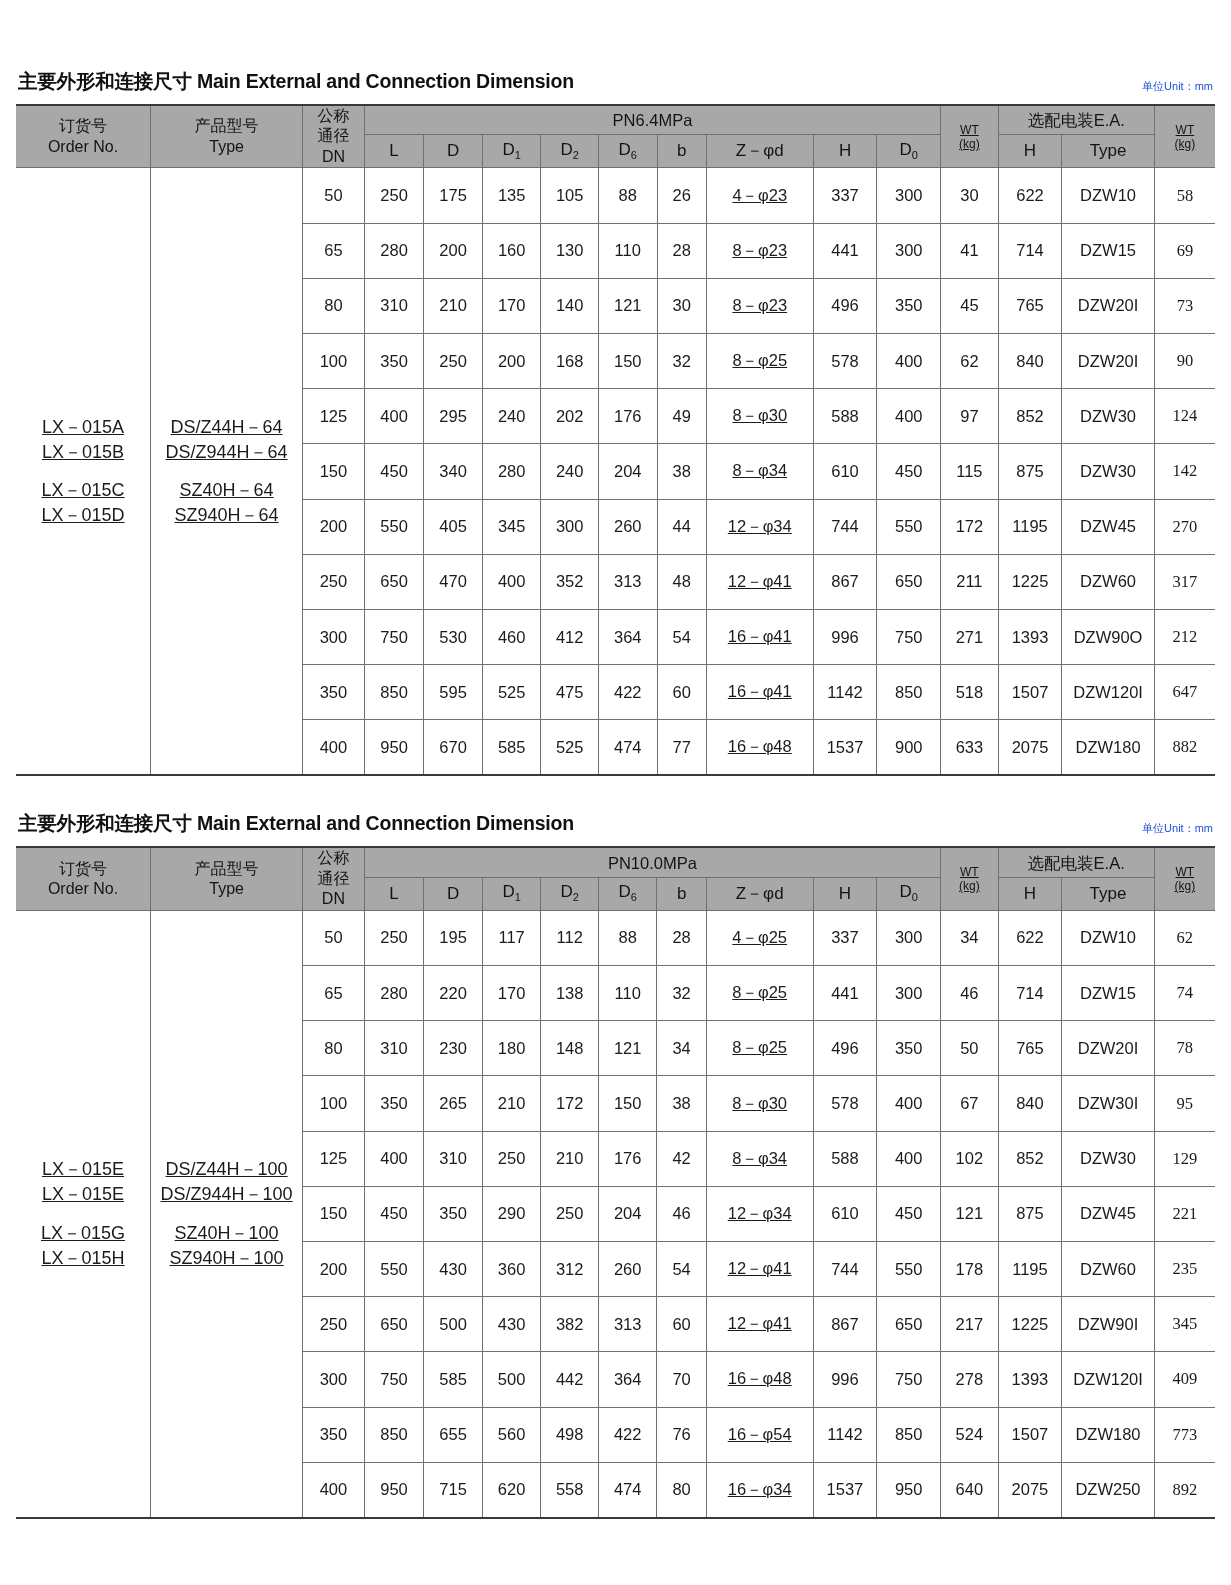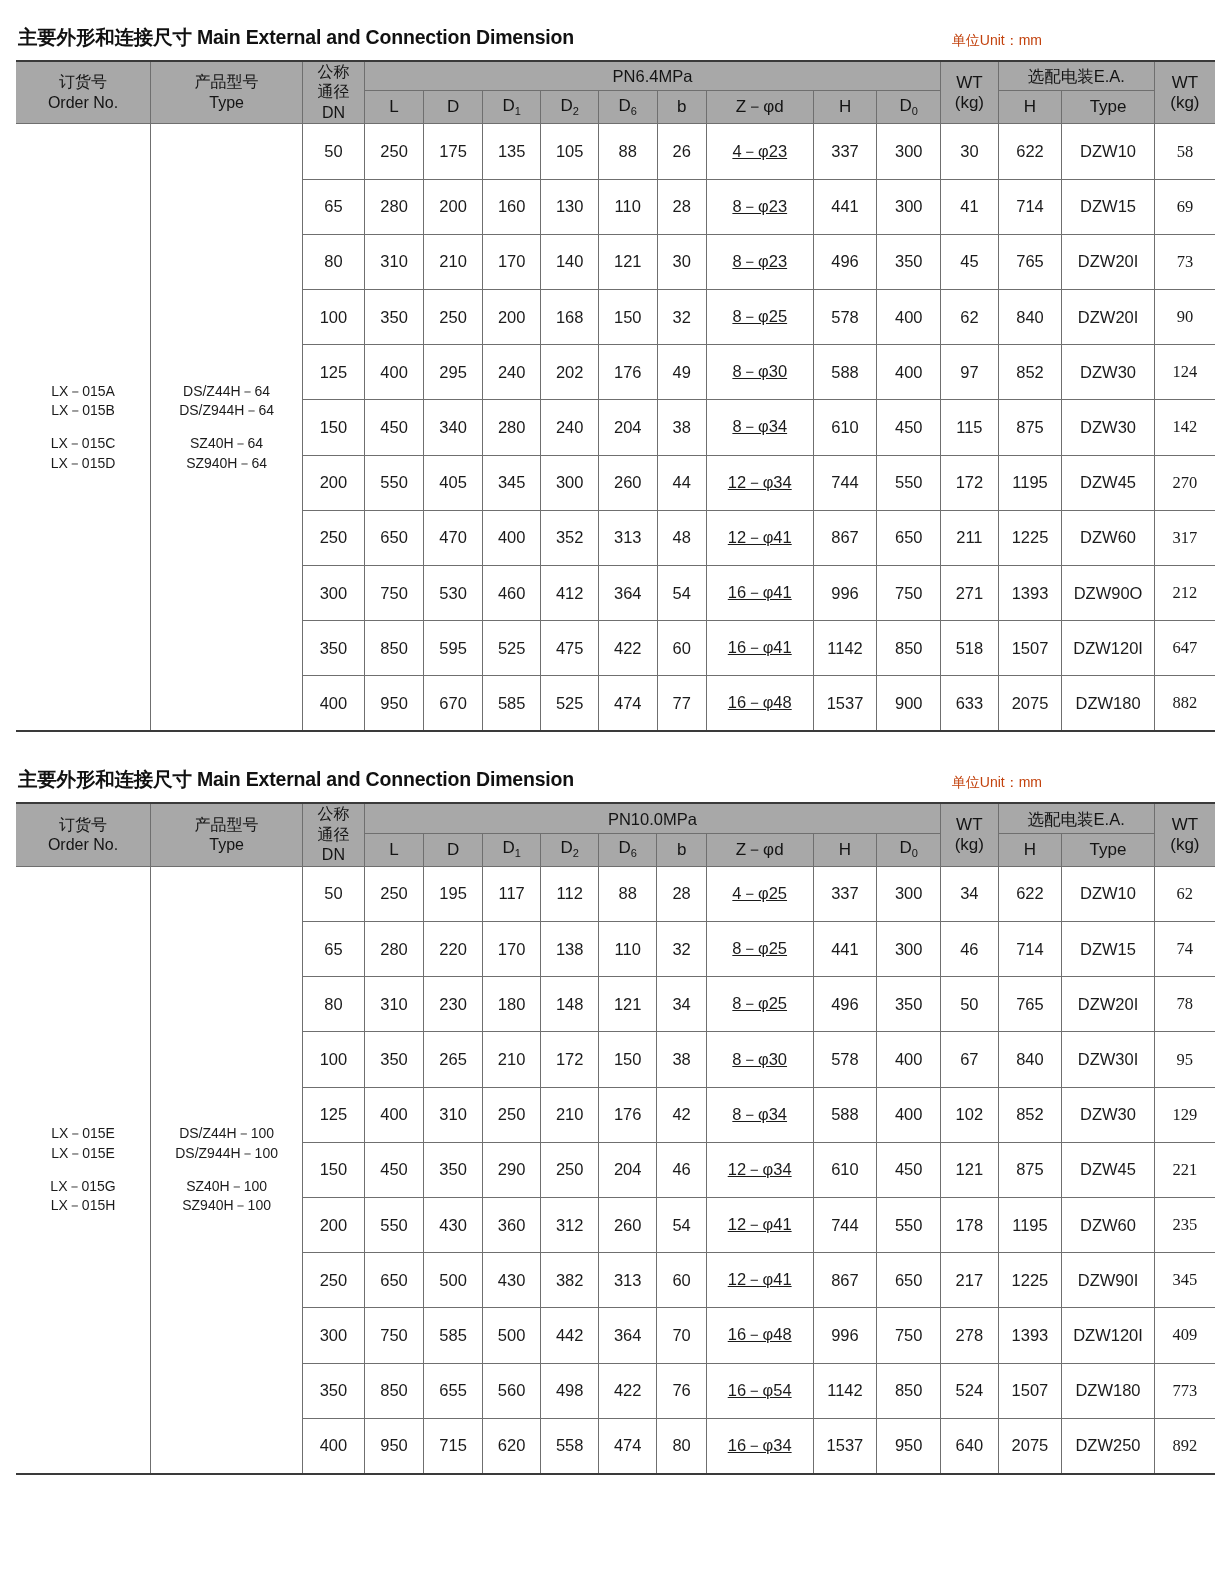--- a/index.html
+++ b/index.html
@@ -9,23 +9,24 @@
   }
   body {
     width: 1231px;
     height: 1585px;
     font-family: "Liberation Sans", "DejaVu Sans", sans-serif;
     color: #1a1a1a;
     position: relative;
     overflow: hidden;
   }
   .page {
-    width: 1060px;
+    width: 1231px;
     padding: 0;
     box-sizing: border-box;
+    margin-top: 44px;
   }
   .table-block {
     padding: 0 16px 0 16px;
     box-sizing: border-box;
   }
   .block-1 { padding-top: 24px; }
   .block-2 { padding-top: 34px; }
 
   .caption-row {
     display: flex;
@@ -34,22 +35,22 @@
     padding: 0 2px 9px 2px;
   }
   .caption-title {
     font-size: 19.5px;
     font-weight: bold;
     letter-spacing: -0.2px;
     color: #111;
     white-space: nowrap;
   }
   .caption-unit {
-    font-size: 14px;
-    color: #c2410c;
+    font-size: 11px;
+    color: #1d4ed8;
     white-space: nowrap;
     padding-bottom: 1px;
   }
 
   table.dim {
     border-collapse: collapse;
     table-layout: fixed;
     width: 1199px;
     border-top: 2.5px solid #3a3a3a;
     border-bottom: 2.5px solid #3a3a3a;
@@ -70,39 +71,40 @@
   }
   thead th.outer-left { border-left: none; }
   thead th.outer-right { border-right: none; }
   thead th.sub {
     font-size: 17px;
   }
   .hdr-cn { font-size: 16px; display: block; }
   .hdr-en { font-size: 16px; display: block; }
   .hdr-stack { line-height: 1.28; }
   .sub-idx { font-size: 11px; vertical-align: sub; }
-  .wt-kg { font-size: 17px; display: block; line-height: 1.18; }
+  .wt-kg { font-size: 12px; display: block; line-height: 1.18; text-decoration: underline; }
 
   tbody td {
     font-size: 16.5px;
     height: 54.2px;
     color: #1b1b1b;
     border-left: 1px solid #7a7a7a;
     border-right: 1px solid #7a7a7a;
     border-top: 1px solid #8a8a8a;
     border-bottom: 1px solid #8a8a8a;
   }
   tbody td.edge-l { border-left: none; }
   tbody td.edge-r { border-right: none; font-family: Liberation Serif, serif; }
   tbody td.spanner {
     border-top: none;
     border-bottom: none;
-    font-size: 14px;
+    font-size: 18px;
     line-height: 1.38;
     white-space: nowrap;
+    text-decoration: underline;
   }
   tbody tr:first-child td { border-top: none; }
   tbody tr:last-child td { border-bottom: none; }
 
   .ordercell p, .typecell p { margin: 0; }
   .gap-line { height: 14px; }
 
   .zd { white-space: nowrap; text-decoration: underline; }
 
   col.c-order  { width: 131px; }

